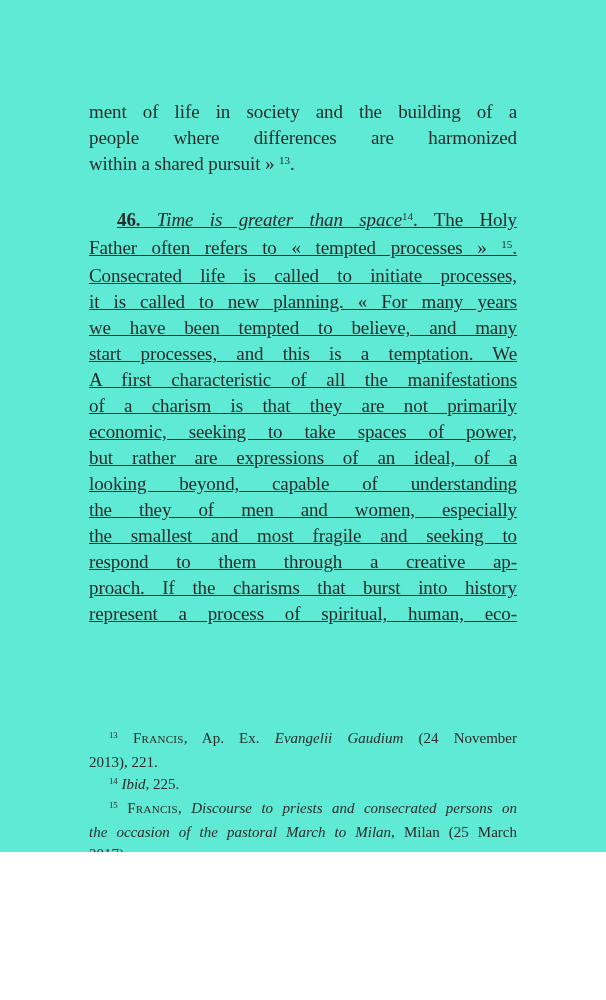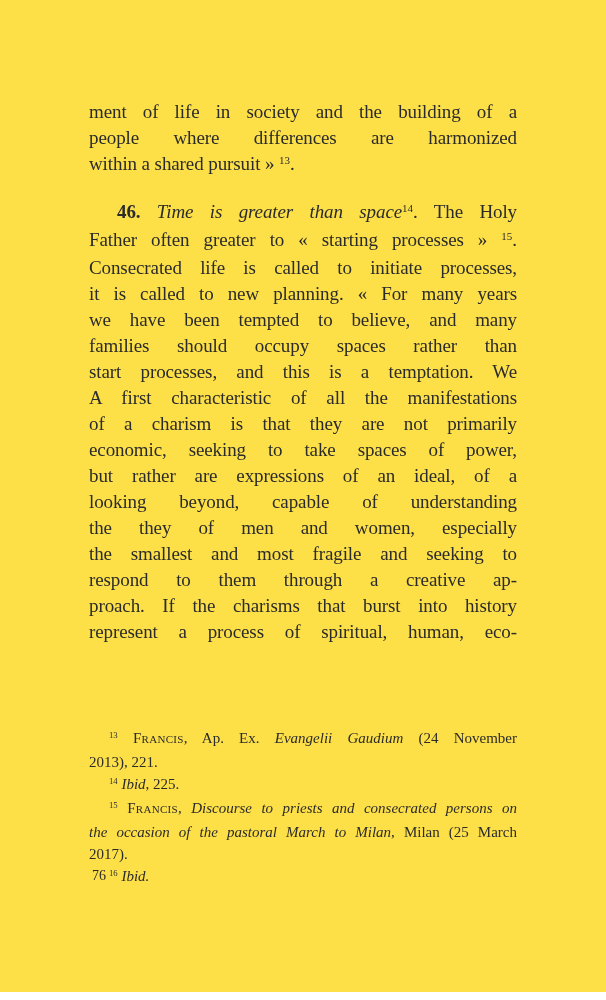--- a/index.html
+++ b/index.html
@@ -4,35 +4,35 @@
 <style>
   * { margin: 0; padding: 0; box-sizing: border-box; }
   html, body { width: 606px; height: 1000px; }
   body {
     background: #ffffff;
     font-family: "Liberation Serif", serif;
   }
   .page {
     position: relative;
     width: 606px;
-    height: 992px;
-    background: #fde047;
+    height: 852px;
+    background: #5eead4;
     color: #2b2b2b;
     overflow: hidden;
   }
   .body-text {
     position: absolute;
     left: 89px;
     top: 99px;
     width: 428px;
     font-size: 19px;
     line-height: 26px;
     letter-spacing: -0.1px;
   }
-  .para + .para { margin-top: 20px; }
+  .para + .para { margin-top: 28px; text-decoration: underline; }
   .line {
     text-align: justify;
     text-align-last: justify;
   }
   .line.last { text-align-last: left; }
   .para.indent .line:first-child { text-indent: 28px; }
   .footnotes {
     position: absolute;
     left: 89px;
     top: 727px;
@@ -63,25 +63,24 @@
 
 <div class="page">
   <main class="body-text" id="body-text">
       <div class="para">
         <div class="line"><span class="run-n">ment of life in society and the building of a</span></div>
         <div class="line"><span class="run-n">people where differences are harmonized</span></div>
         <div class="line last"><span class="run-n">within a shared pursuit » </span><span class="run-sup">13</span><span class="run-n">.</span></div>
       </div>
       <div class="para indent">
         <div class="line"><span class="run-b">46.</span><span class="run-n"> </span><span class="run-i">Time is greater than space</span><span class="run-sup">14</span><span class="run-n">. The Holy</span></div>
-        <div class="line"><span class="run-n">Father often greater to « starting processes » </span><span class="run-sup">15</span><span class="run-n">.</span></div>
+        <div class="line"><span class="run-n">Father often refers to « tempted processes » </span><span class="run-sup">15</span><span class="run-n">.</span></div>
         <div class="line"><span class="run-n">Consecrated life is called to initiate processes,</span></div>
         <div class="line"><span class="run-n">it is called to new planning. « For many years</span></div>
         <div class="line"><span class="run-n">we have been tempted to believe, and many</span></div>
-        <div class="line"><span class="run-n">families should occupy spaces rather than</span></div>
         <div class="line"><span class="run-n">start processes, and this is a temptation. We</span></div>
         <div class="line"><span class="run-n">A first characteristic of all the manifestations</span></div>
         <div class="line"><span class="run-n">of a charism is that they are not primarily</span></div>
         <div class="line"><span class="run-n">economic, seeking to take spaces of power,</span></div>
         <div class="line"><span class="run-n">but rather are expressions of an ideal, of a</span></div>
         <div class="line"><span class="run-n">looking beyond, capable of understanding</span></div>
         <div class="line"><span class="run-n">the they of men and women, especially</span></div>
         <div class="line"><span class="run-n">the smallest and most fragile and seeking to</span></div>
         <div class="line"><span class="run-n">respond to them through a creative ap-</span></div>
         <div class="line"><span class="run-n">proach. If the charisms that burst into history</span></div>

